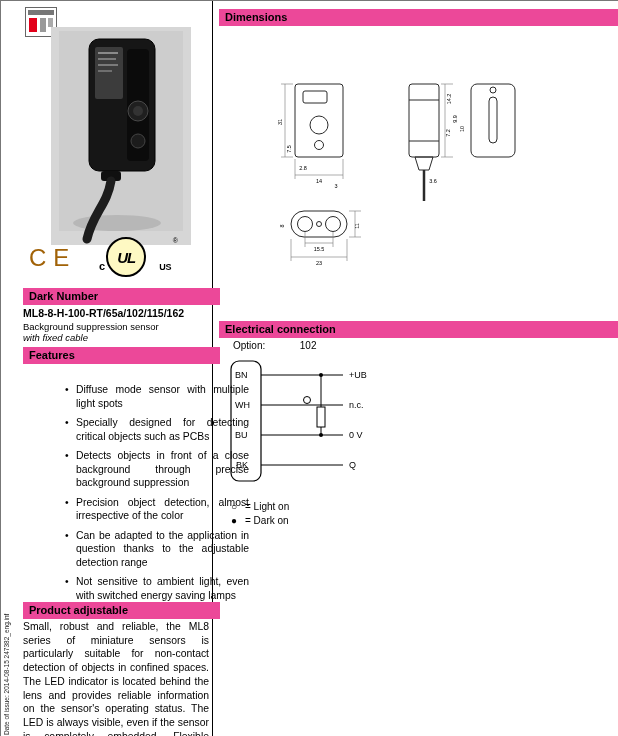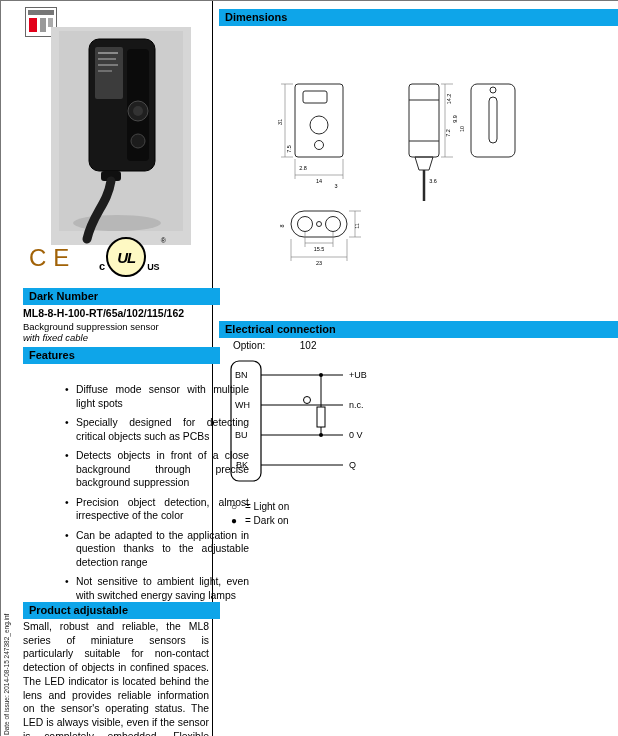--- a/index.html
+++ b/index.html
@@ -1,37 +1,37 @@
 <!DOCTYPE html>
 <html><head>
 <meta charset="utf-8">
 <style>
   html,body{margin:0;padding:0;}
   body{font-family:"Liberation Sans",sans-serif;background:#e9e9e9;}
   .page{position:relative;width:618px;height:736px;margin:0 auto;background:#fff;border:1px solid #777;overflow:hidden;}
   .divider{position:absolute;left:211px;top:0;width:1px;height:100%;background:#000;}
 
-  .bar{position:absolute;background:#0ea5e9;color:#000;font-size:11px;font-weight:bold;padding:2px 6px;line-height:1.15;}
+  .bar{position:absolute;background:#ec4899;color:#000;font-size:11px;font-weight:bold;padding:2px 6px;line-height:1.15;}
   .bar-left{left:22px;width:185px;}
   .bar-right{left:218px;width:388px;}
   #bar-model{top:287px;}
   #bar-features{top:346px;}
   #bar-product{top:601px;}
   #bar-dimensions{top:8px;}
   #bar-electrical{top:320px;}
 
   .logo{position:absolute;left:24px;top:6px;}
   .photo{position:absolute;left:50px;top:26px;}
 
   .ce-mark{position:absolute;left:28px;top:243px;font-size:24px;letter-spacing:7px;color:#a16207;font-weight:400;}
   .ul-mark{position:absolute;left:98px;top:236px;display:flex;align-items:flex-end;}
   .ul-circle{width:36px;height:36px;border:2.5px solid #000;border-radius:50%;display:flex;align-items:center;justify-content:center;background:#fef9c3;}
   .ul-text{font-weight:bold;font-style:italic;font-size:15px;letter-spacing:-1px;}
   .ul-c{font-size:11px;font-weight:bold;margin-right:1px;margin-bottom:5px;}
-  .ul-us{font-size:9px;font-weight:bold;margin-left:1px;margin-bottom:5px;}
+  .ul-us{font-size:9px;font-weight:bold;margin-left:13px;margin-bottom:5px;}
   .ul-reg{font-size:7px;margin-left:1px;align-self:flex-start;}
 
   .model-number{position:absolute;left:22px;top:306px;width:186px;font-size:10.5px;font-weight:bold;}
   .subtitle1{position:absolute;left:22px;top:320px;width:186px;font-size:9.5px;}
   .subtitle2{position:absolute;left:22px;top:331px;width:186px;font-size:9.5px;font-style:italic;}
 
   .features-list{position:absolute;left:22px;top:366px;width:186px;list-style:none;}
   .features-list li{position:relative;padding-left:13px;margin-bottom:6px;font-size:10.4px;line-height:1.3;text-align:justify;}
   .features-list li::before{content:"•";position:absolute;left:2px;top:0;}
 

